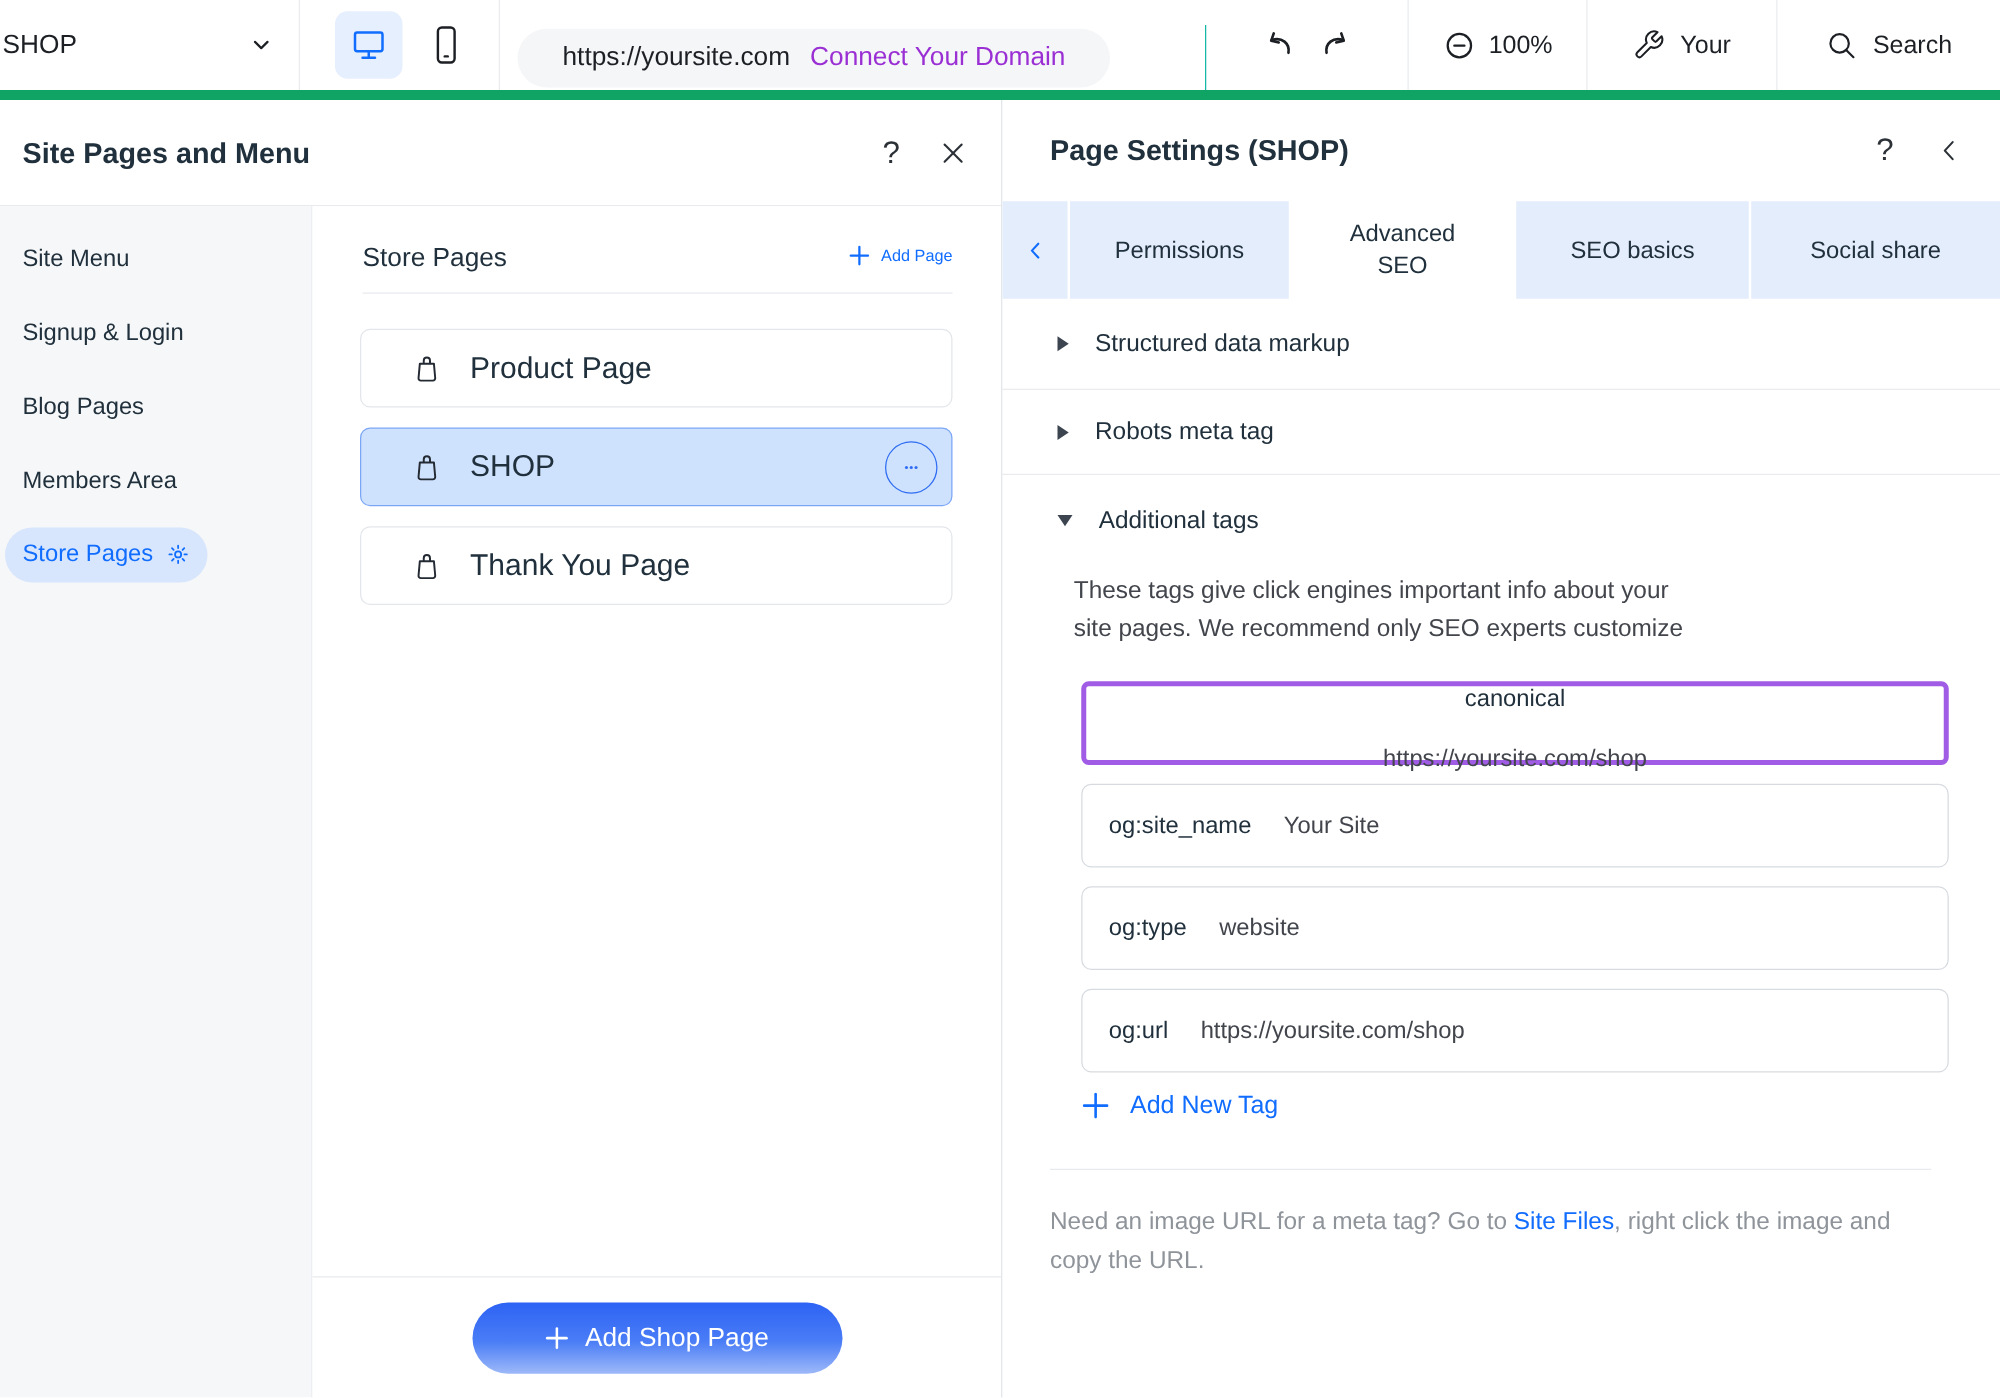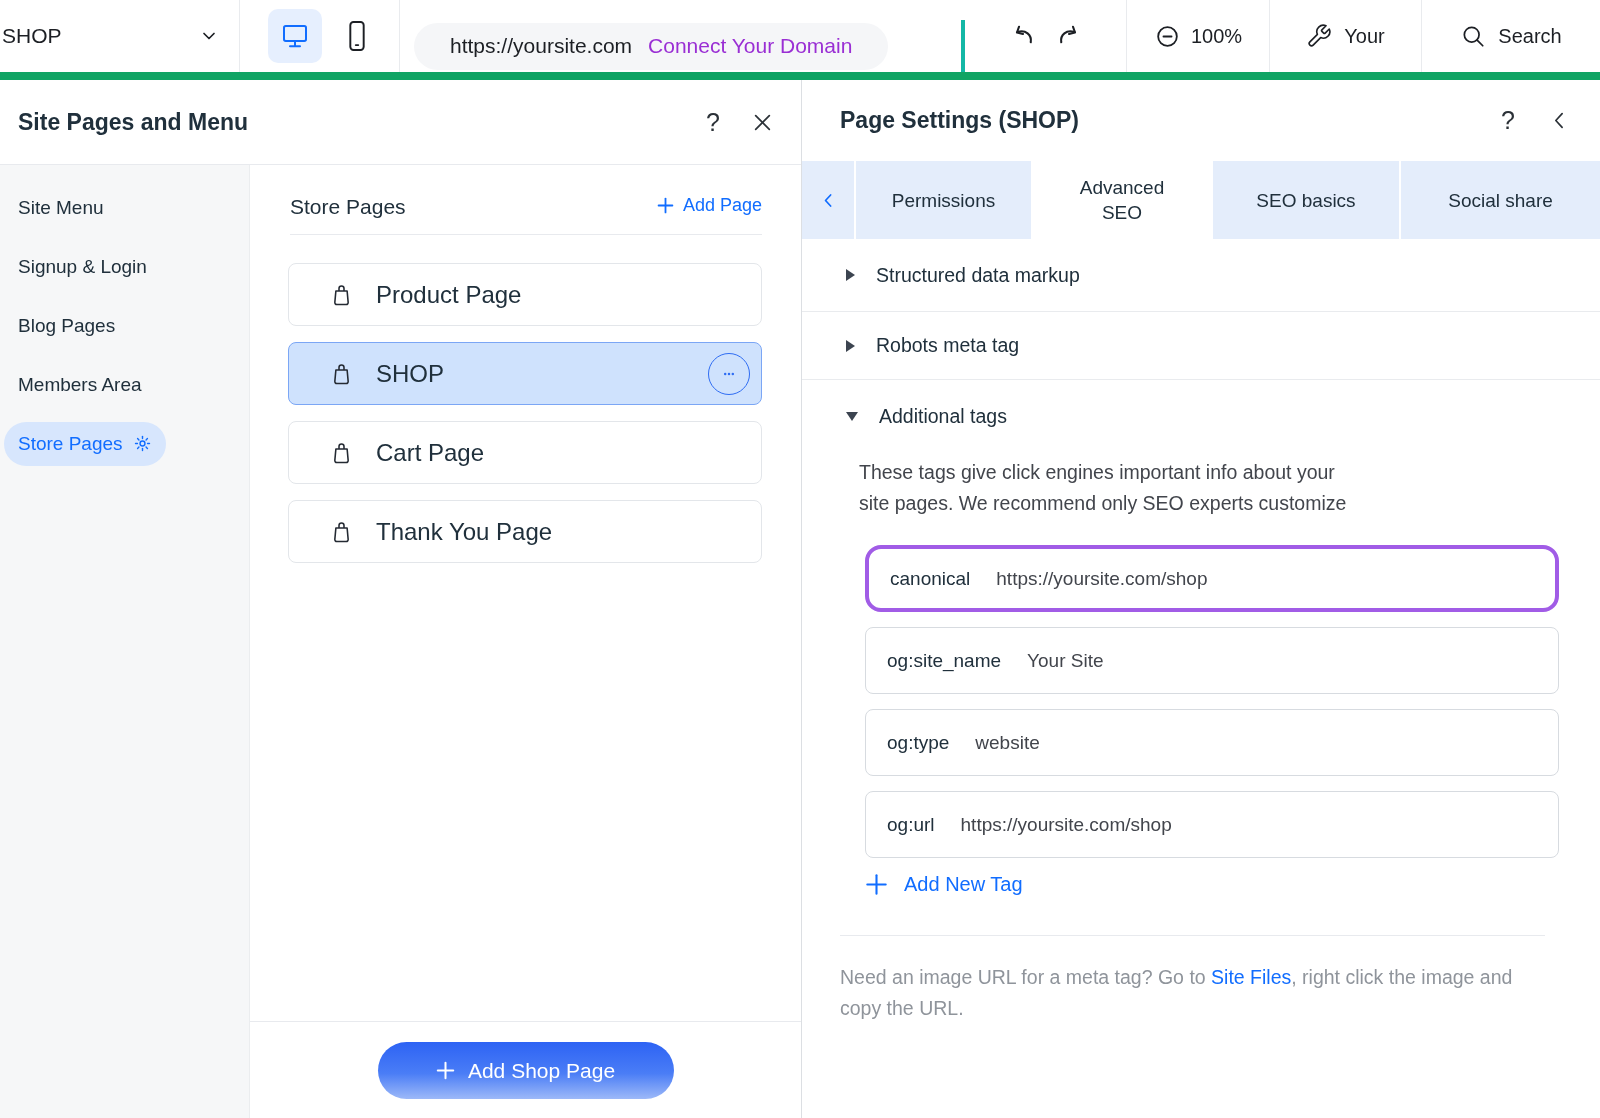--- a/index.html
+++ b/index.html
@@ -12,21 +12,21 @@
     overflow:hidden;
   }
 
   
   .topbar { height:72px; display:flex; align-items:stretch; background:#fff; }
   .tb-seg { display:flex; align-items:center; border-right:1px solid #e9ebee; }
   .tb-left { width:240px; justify-content:space-between; padding:0 20px 0 2px; }
   .tb-page-name { font-size:21px; color:#1c1f24; }
   .tb-devices { width:160px; justify-content:center; gap:20px; }
   .device-btn { width:54px; height:54px; border-radius:10px; background:#e6effe; display:flex; align-items:center; justify-content:center; }
-  .tb-url-wrap { flex:1; border-right:4px solid #14b8a6; display:flex; align-items:center; padding-left:14px;margin-top:20px; }
+  .tb-url-wrap { flex:1; border-right:1px solid #14b8a6; display:flex; align-items:center; padding-left:14px;margin-top:20px; }
   .url-pill { height:47px; border-radius:26px; background:#f5f6f8; display:flex; align-items:center; padding:0 36px; gap:16px; }
   .url-text { font-size:21px; color:#1c1f24; }
   .url-connect { font-size:21px; color:#9a2fd4; }
   .tb-undo { width:162px; justify-content:center; gap:18px; }
   .tb-zoom { width:143px; justify-content:center; gap:10px; font-size:20px; color:#1c1f24; }
   .tb-tools { width:152px; justify-content:center; gap:12px; font-size:20px; color:#1c1f24; }
   .tb-search { width:178px; display:flex; align-items:center; justify-content:center; gap:12px; font-size:20px; color:#1c1f24; }
   .icon-btn { display:flex; align-items:center; justify-content:center; background:none; border:none; cursor:pointer; }
 
   .green-bar { height:8px; background:#10a464; }
@@ -40,21 +40,21 @@
 
   .lp-body { flex:1; display:flex; min-height:0; }
   .lp-sidebar { width:250px; flex:none; background:#f6f7f8; border-right:1px solid #ebedef; padding-top:13px; }
   .side-item { height:59px; display:flex; align-items:center; }
   .side-pill { display:flex; align-items:center; gap:10px; height:44px; border-radius:22px; margin-left:4px; padding:0 14px; font-size:19px; color:#20303c; cursor:pointer; }
   .side-item.selected .side-pill { background:#d7e6fd; color:#116dff; }
 
   .lp-content { flex:1; display:flex; flex-direction:column; background:#fff; min-height:0; }
   .store-header { display:flex; align-items:baseline; justify-content:space-between; margin:30px 39px 0 40px; }
   .store-title { font-size:21px; color:#20303c; }
-  .add-page { display:flex; align-items:center; gap:9px; color:#116dff; font-size:18px; cursor:pointer; background:none; border:none; }
+  .add-page { display:flex; align-items:center; gap:9px; color:#116dff; font-size:13px; cursor:pointer; background:none; border:none; }
   .store-divider { height:1px; background:#e8eaee; margin:15px 39px 0 40px; }
   .page-list { margin:28px 39px 0 38px; display:flex; flex-direction:column; gap:16px; }
   .page-card { height:63px; border:1px solid #e3e6ea; border-radius:8px; background:#fff; display:flex; align-items:center; gap:22px; padding:0 11px 0 40px; font-size:24px; color:#20303c; cursor:pointer; }
   .page-card.selected { background:#cfe2fd; border-color:#7ba6f5; }
   .card-menu { margin-left:auto; width:42px; height:42px; border-radius:50%; border:1.5px solid #2f6df3; background:transparent; display:flex; align-items:center; justify-content:center; cursor:pointer; }
 
   .lp-footer { margin-top:auto; height:97px; border-top:1px solid #e8eaee; display:flex; justify-content:center; align-items:flex-start; padding-top:20px; flex:none; }
   .add-shop-btn { width:296px; height:57px; border:none; border-radius:30px; color:#fff; font-size:21px; display:flex; align-items:center; justify-content:center; gap:13px; cursor:pointer;
     background:linear-gradient(180deg,#2d63f4 0%, #4a7df6 55%, #9db9f8 100%); font-family:inherit; }
 
@@ -78,21 +78,21 @@
   .section-row.r1 { height:73px; }
   .section-row.r2 { height:68px; }
   .section-row.expanded { height:72px; border-bottom:none; }
   .caret-right { width:0; height:0; border-left:9px solid #3c4450; border-top:6px solid transparent; border-bottom:6px solid transparent; }
   .caret-down { width:0; height:0; border-top:9px solid #3c4450; border-left:6px solid transparent; border-right:6px solid transparent; }
 
   .tags-desc { margin:5px 0 0 57px; font-size:19.5px; line-height:31px; color:#42454c; }
 
   .tag-fields { margin:26px 0 0 63px; }
   .tag-field { width:694px; height:67px; border:1px solid #d7dbe0; border-radius:8px; background:#fff; display:flex; align-items:center; gap:26px; padding:0 21px; margin-bottom:15px; cursor:text; }
-  .tag-field.highlighted { border:4px solid #a15ce6; border-radius:16px; }
+  .tag-field.highlighted { border:4px solid #a15ce6; border-radius:6px;flex-direction:column; }
   .tag-name { font-size:19px; color:#20303c; }
   .tag-value { font-size:19px; color:#42454c; }
 
   .add-new-tag { margin:15px 0 0 64px; display:flex; align-items:center; gap:17px; color:#116dff; font-size:20px; background:none; border:none; cursor:pointer; font-family:inherit; }
 
   .rp-divider { height:1px; background:#e8eaee; margin:39px 55px 0 38px; }
   .rp-footer { margin:26px 55px 0 38px; width:712px; font-size:19.5px; line-height:31px; color:#8f949b; }
   .rp-footer .link { color:#116dff; cursor:pointer; }
 
   svg { display:block; }
@@ -272,29 +272,20 @@
           <span>SHOP</span>
           <button class="card-menu">
             <svg width="20" height="20" viewBox="0 0 24 24">
                 <circle cx="7.4" cy="12" r="1.5" fill="#2f6df3"></circle>
                 <circle cx="12" cy="12" r="1.5" fill="#2f6df3"></circle>
                 <circle cx="16.6" cy="12" r="1.5" fill="#2f6df3"></circle>
               </svg>
           </button>
         </div>
 
-        <div class="page-card">
-          <span>
-            <svg width="25" height="25" viewBox="0 0 24 24">
-                <path d="M6.6 8.6h10.8l1 11a1.8 1.8 0 0 1-1.8 2H7.4a1.8 1.8 0 0 1-1.8-2z" fill="none" stroke="#242a33" stroke-width="1.5" stroke-linejoin="round"></path>
-                <path d="M9.6 8.6V6.3a2.4 2.4 0 0 1 4.8 0v2.3" fill="none" stroke="#242a33" stroke-width="1.5"></path>
-              </svg>
-          </span>
-          <span>Cart Page</span>
-        </div>
 
         <div class="page-card">
           <span>
             <svg width="25" height="25" viewBox="0 0 24 24">
                 <path d="M6.6 8.6h10.8l1 11a1.8 1.8 0 0 1-1.8 2H7.4a1.8 1.8 0 0 1-1.8-2z" fill="none" stroke="#242a33" stroke-width="1.5" stroke-linejoin="round"></path>
                 <path d="M9.6 8.6V6.3a2.4 2.4 0 0 1 4.8 0v2.3" fill="none" stroke="#242a33" stroke-width="1.5"></path>
               </svg>
           </span>
           <span>Thank You Page</span>
         </div>

